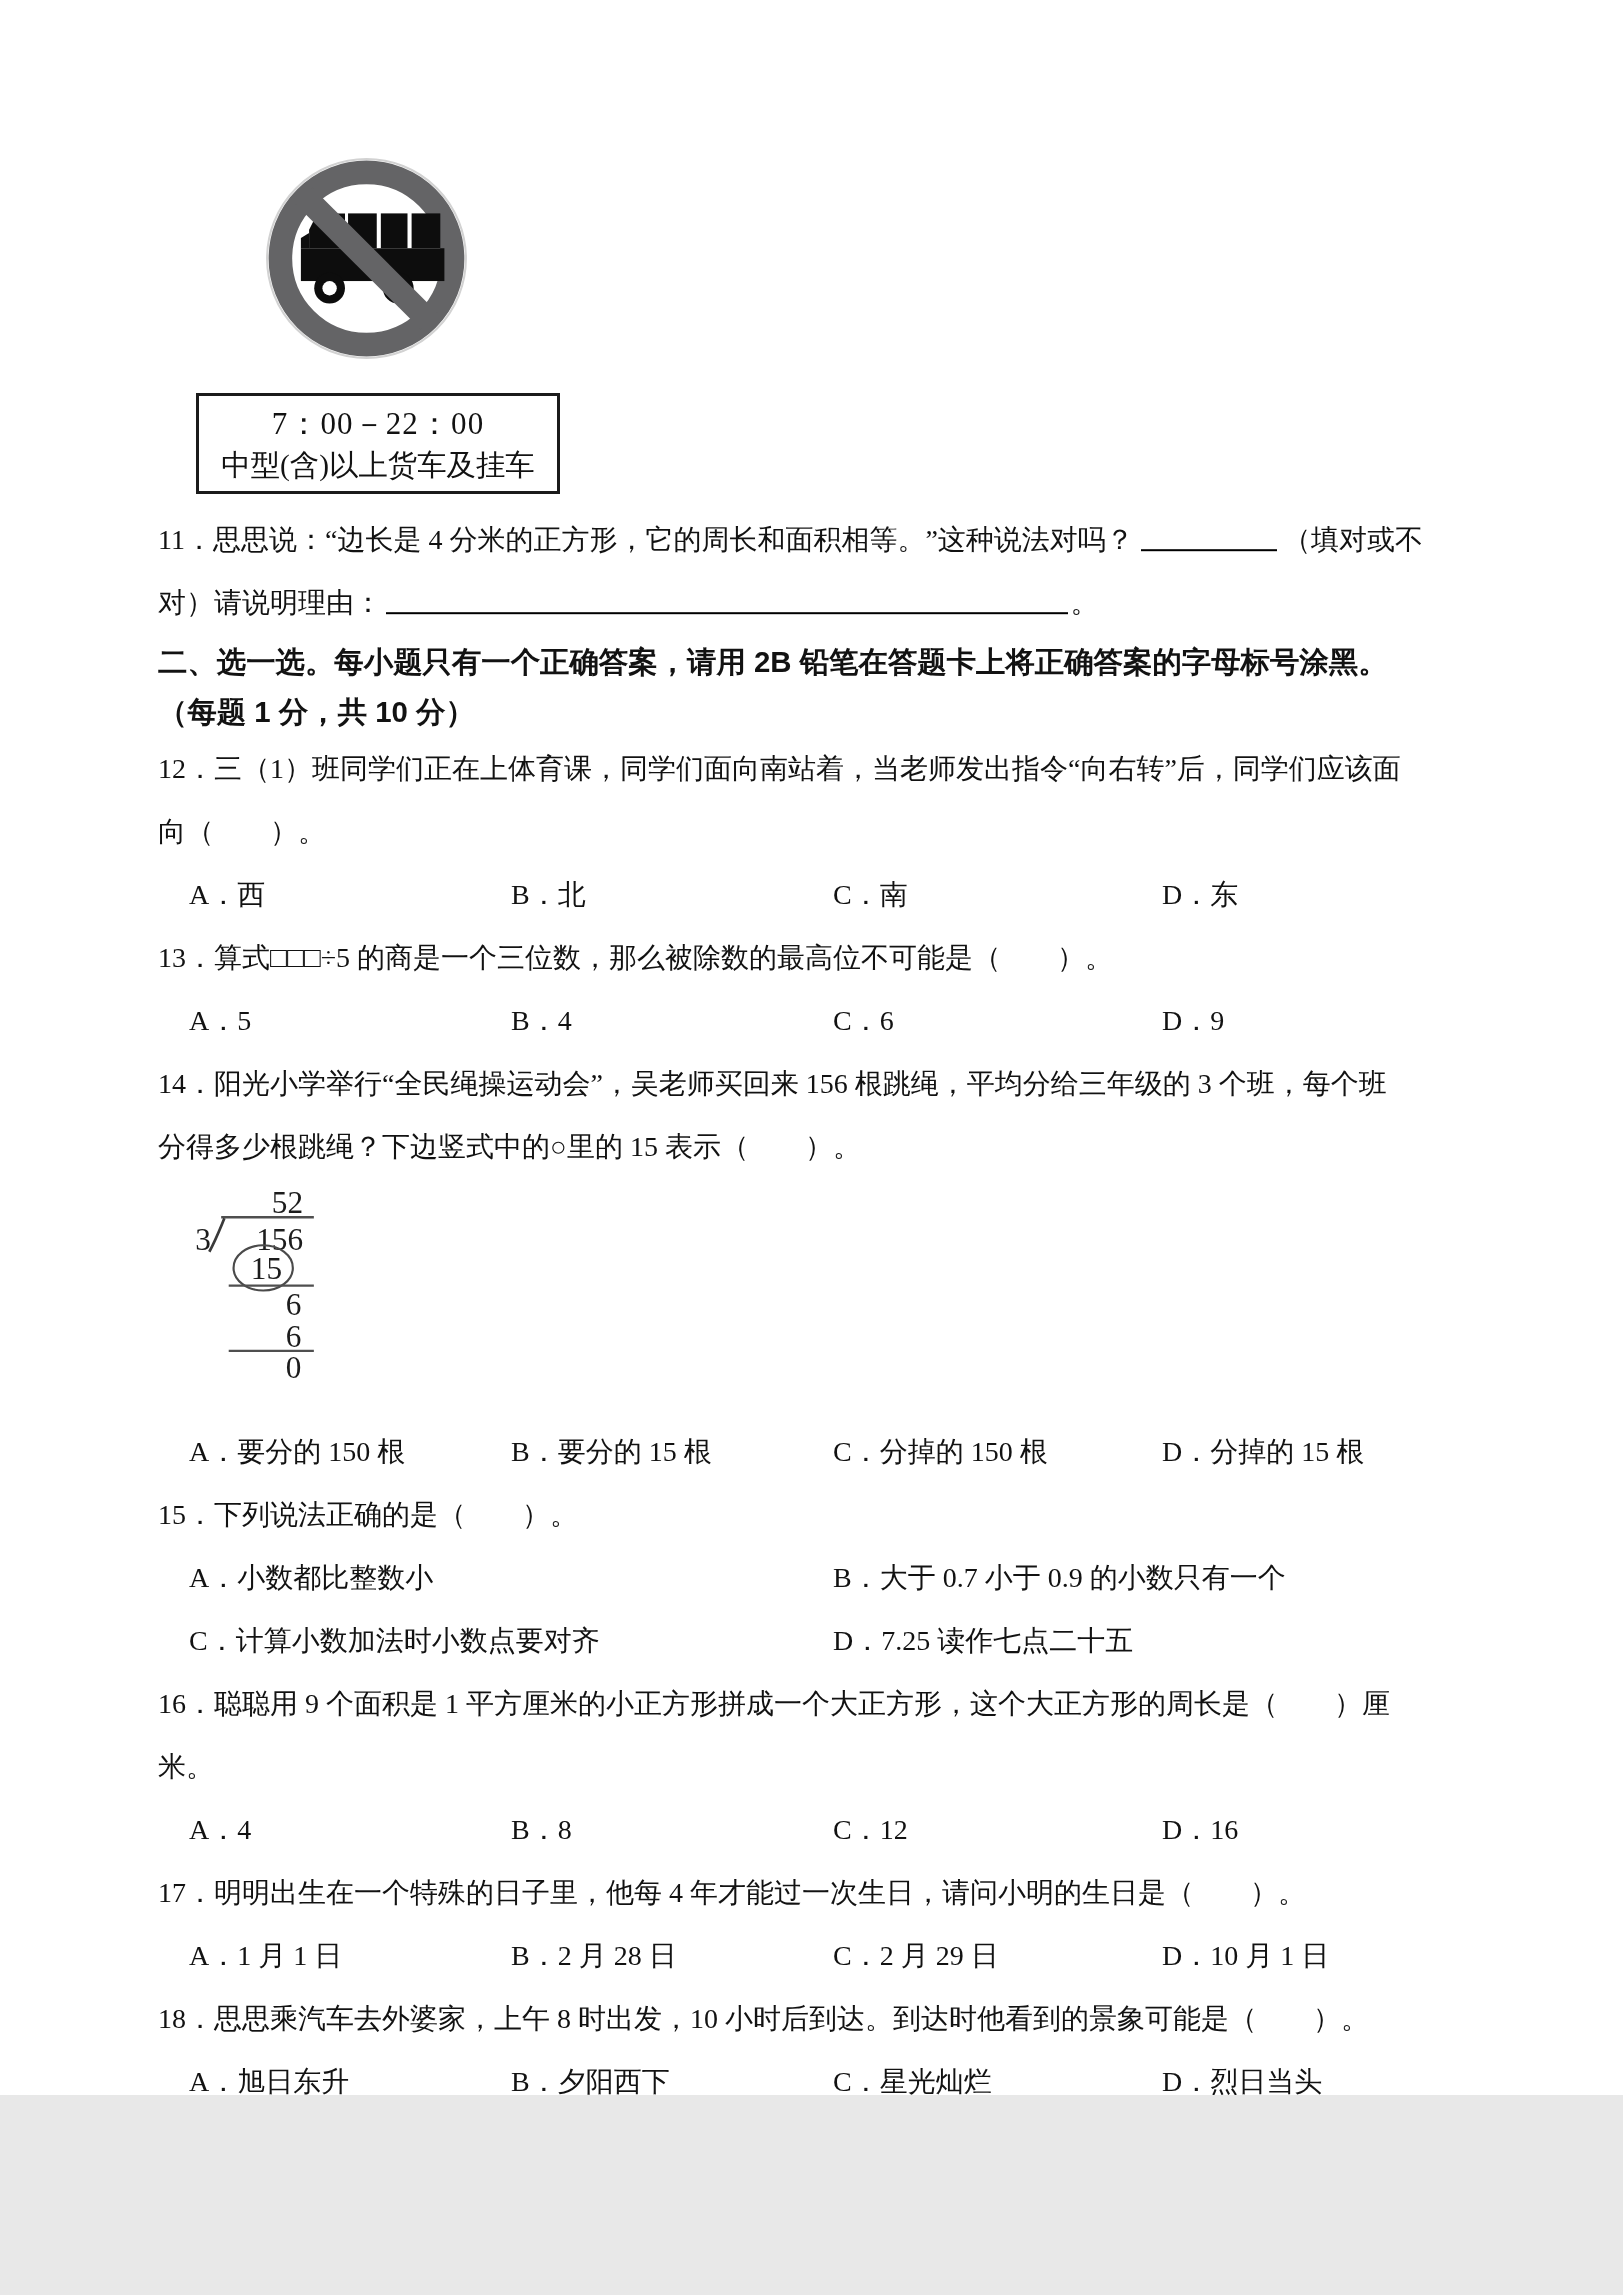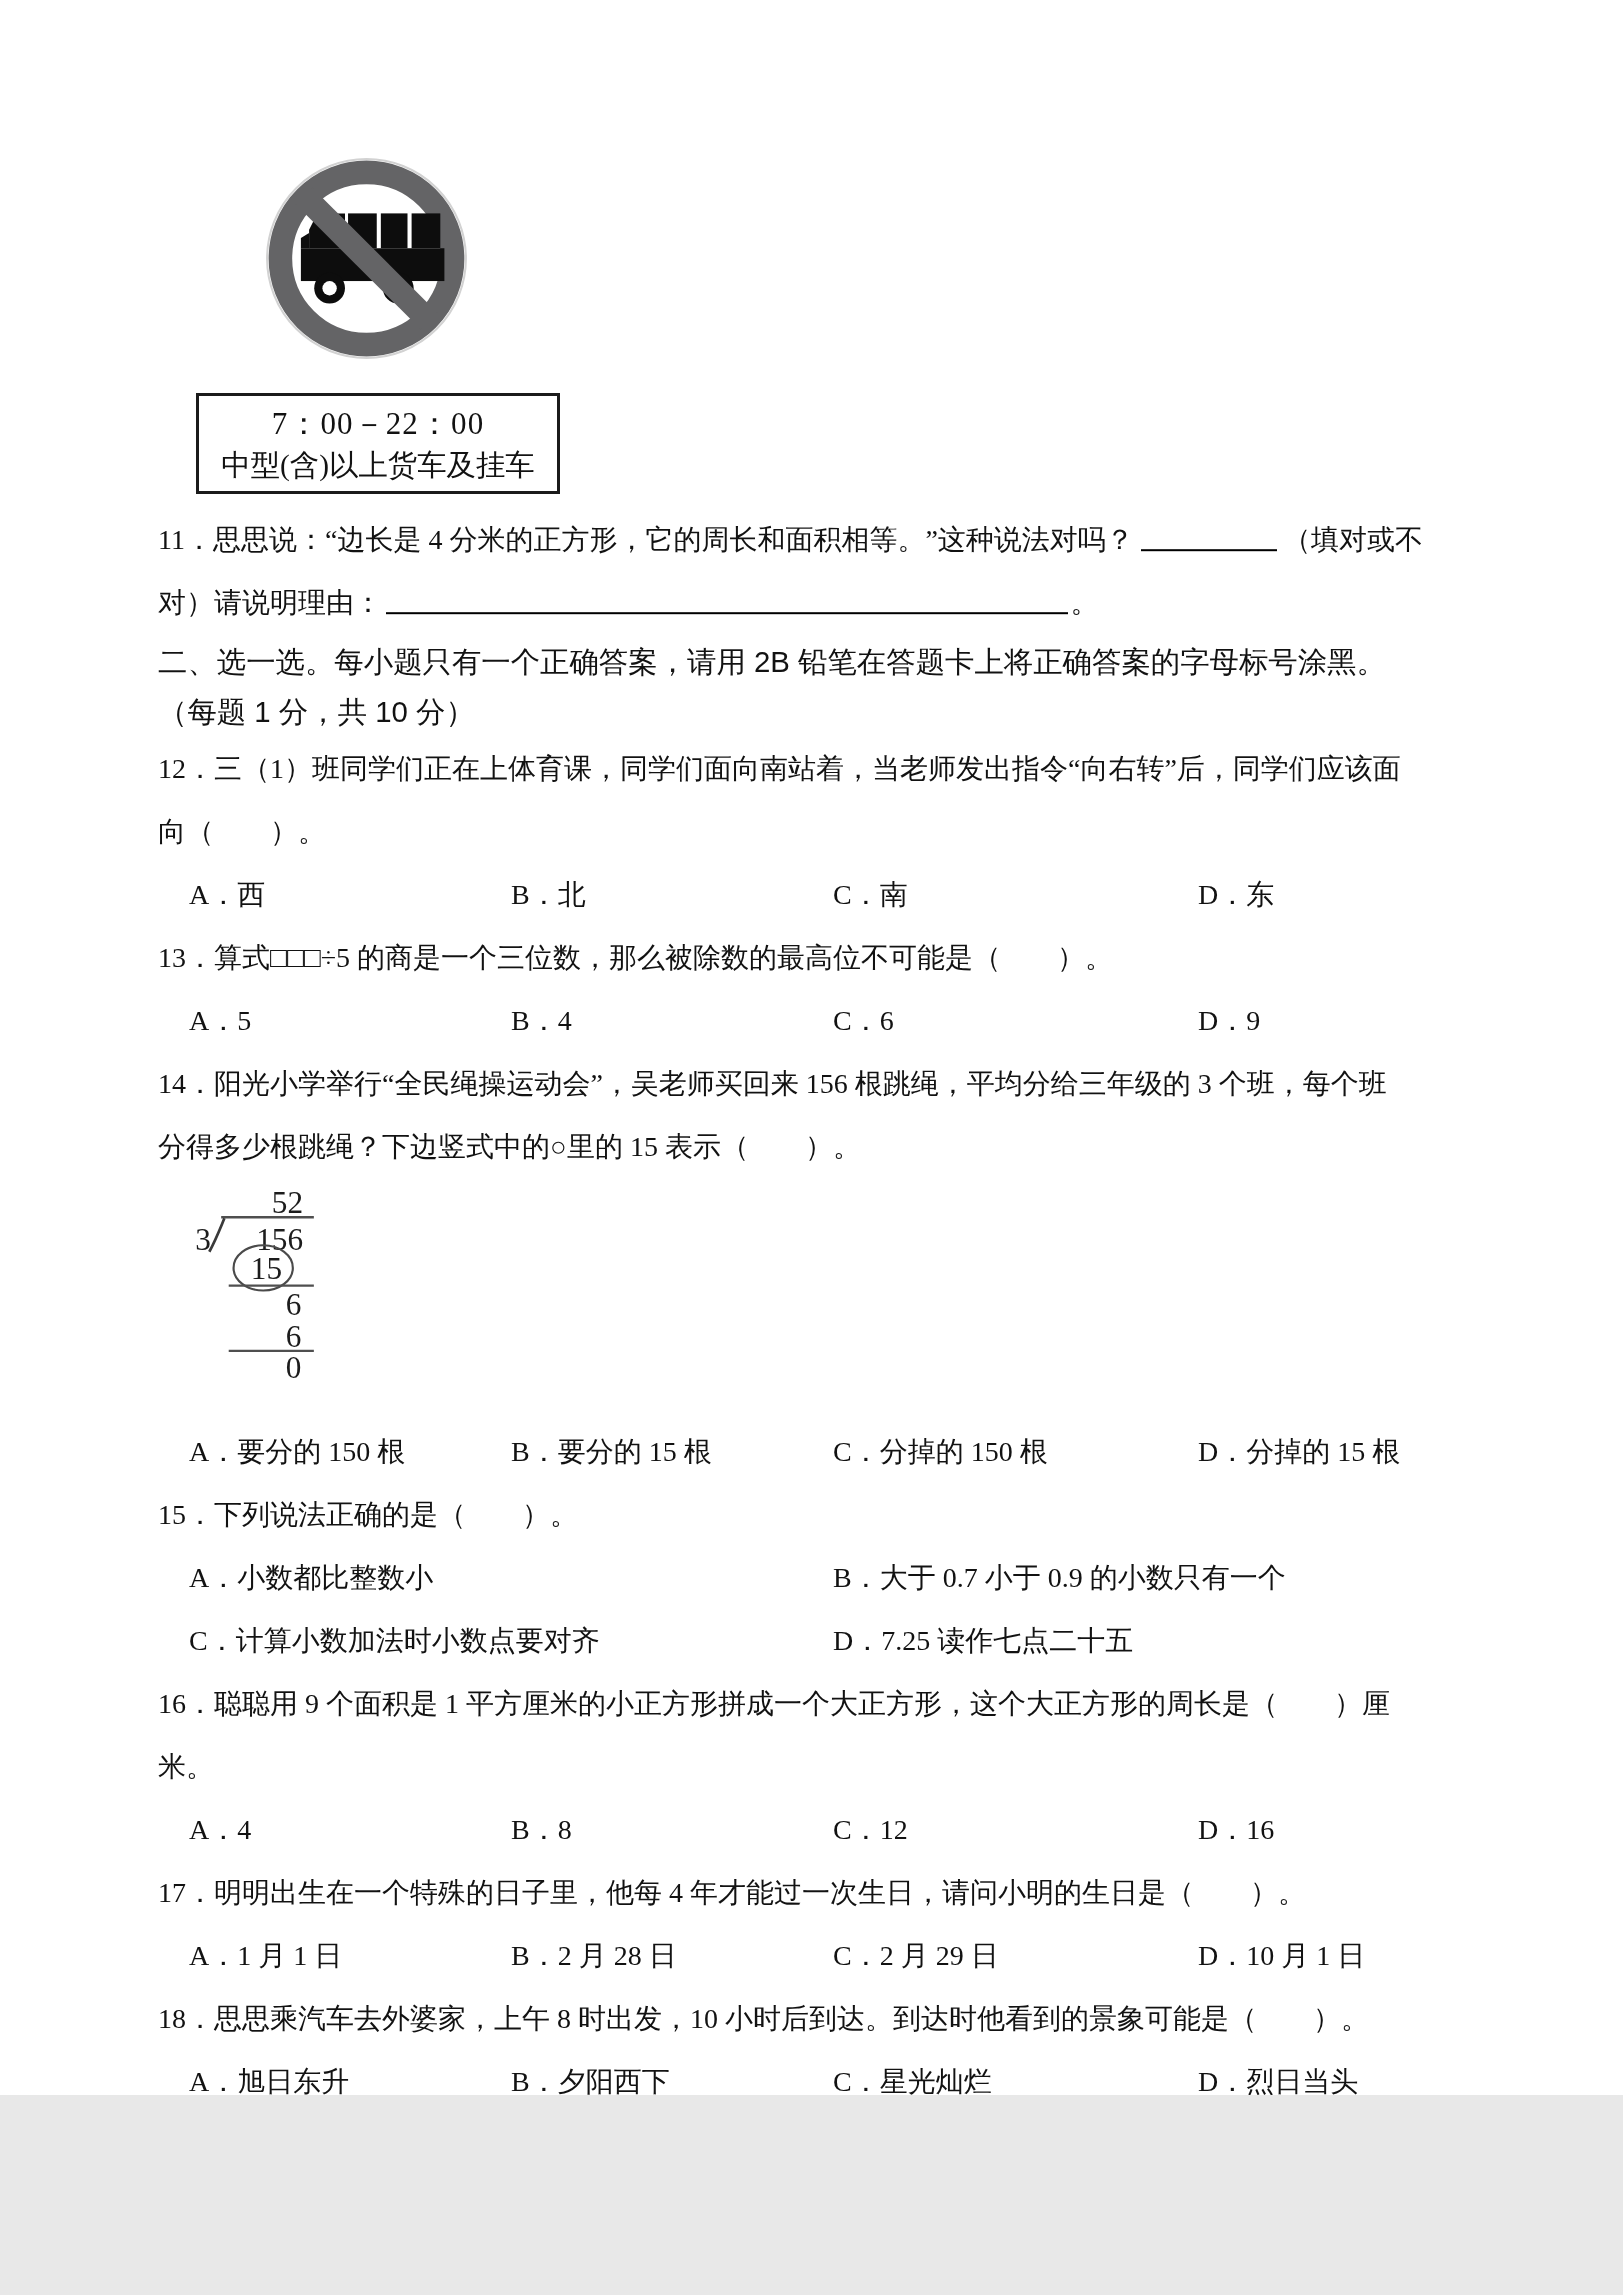--- a/index.html
+++ b/index.html
@@ -26,31 +26,31 @@
   .q11-l1 { margin-top:14px; }
   .blank {
     display:inline-block; border-bottom:2.7px solid #000;
     transform:translateY(2.2px);
   }
   .blank-small { width:136px; margin:0 5.5px 0 7.6px; }
   .blank-large { width:682px; margin:0 2.2px 0 4.4px; }
 
   .section-header {
     font-family:"Liberation Sans","DejaVu Sans",sans-serif;
-    font-weight:400; font-size:29.4px; line-height:50px; margin-top:3.3px;
+    font-weight:700; font-size:29.4px; line-height:50px; margin-top:3.3px;
     white-space:nowrap;
   }
 
   
   .options-row { position:relative; height:63px; }
   .opt { position:absolute; top:0; line-height:63px; white-space:nowrap;text-align:center; }
   .opt.c1 { left:31px; }
   .opt.c2 { left:353px; }
   .opt.c3 { left:675px; }
-  .opt.c4 { left:1040px; }
+  .opt.c4 { left:1004px; }
 
   
   .division { display:block; margin:7.6px 0 0 30px; width:131px; height:194px; }
   .division text {
     font-family:"Liberation Serif","DejaVu Serif",serif;
     font-size:58px; fill:#1c1c1c;
   }
   .after-division { margin-top:40px; }
 
   .footer {

